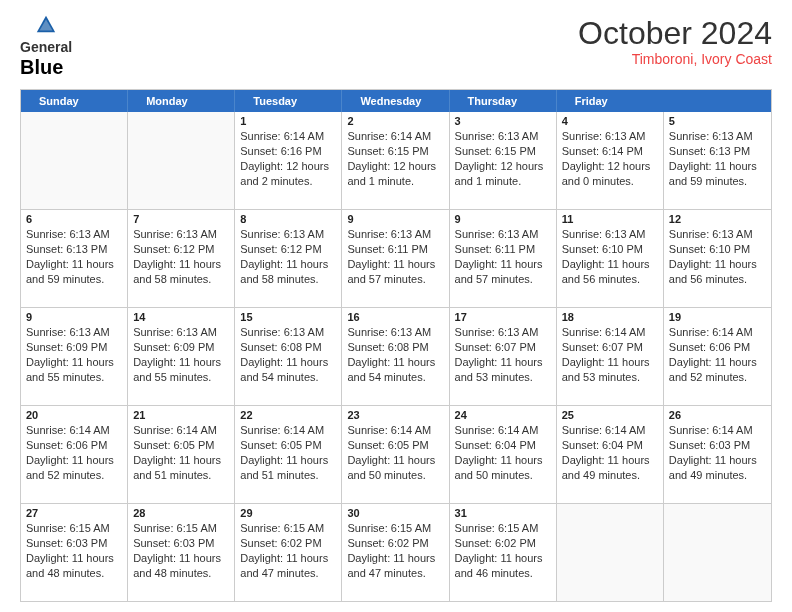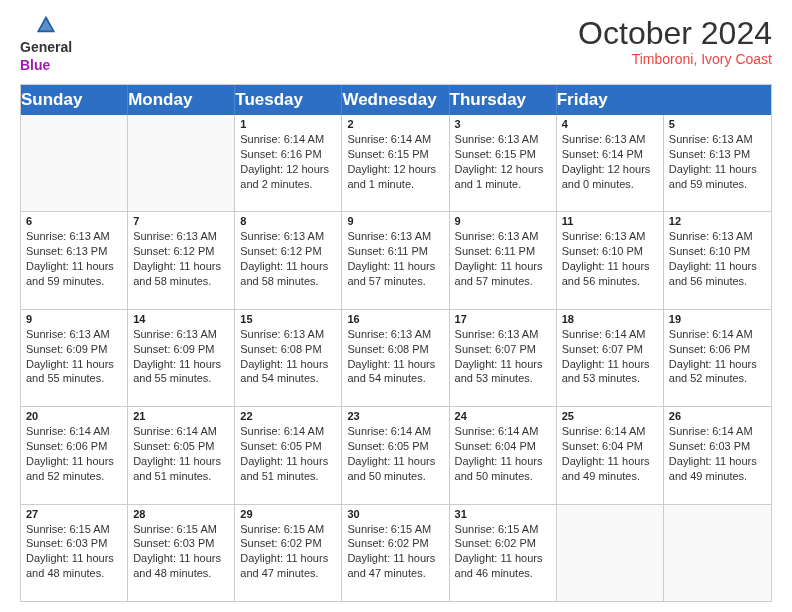--- a/index.html
+++ b/index.html
@@ -53,23 +53,23 @@
       flex-direction: column;
       border: 1px solid #ccc;
     }
     .cal-header-row {
       display: grid;
       grid-template-columns: repeat(7, 1fr);
       background: #2d6fc4;
     }
     .cal-header-cell {
       color: #fff;
-      font-size: 17px;
+      font-size: 11px;
       font-weight: bold;
-      padding: 5px 0;
+      padding: 5px 18px;
       border-right: 1px solid #4a85cc;
     }
     .cal-header-cell:last-child { border-right: none; }
     .cal-body {
       flex: 1;
       display: flex;
       flex-direction: column;
     }
     .cal-row {
       display: grid;
@@ -106,21 +106,21 @@
 
 <div class="page">
   <div class="header">
     <div class="logo">
       <svg class="logo-icon" viewBox="0 0 24 24">
         <polygon points="12,2 22,20 2,20" fill="#1a5fa8"></polygon>
         <polygon points="12,6 19,18 5,18" fill="#fff" opacity="0.3"></polygon>
       </svg>
       <div>
         <span style="font-size:14px;font-weight:bold;color:#333;">General</span><br>
-        <span style="font-size:14px;font-weight:bold;color:#a21caf;">Blue</span>
+        <span style="font-size:20px;font-weight:bold;color:#000000;">Blue</span>
       </div>
     </div>
     <div class="title-block">
       <div class="month-title">October 2024</div>
       <div class="subtitle">Timboroni, Ivory Coast</div>
     </div>
   </div>
 
   <div class="calendar">
     <div class="cal-header-row">

